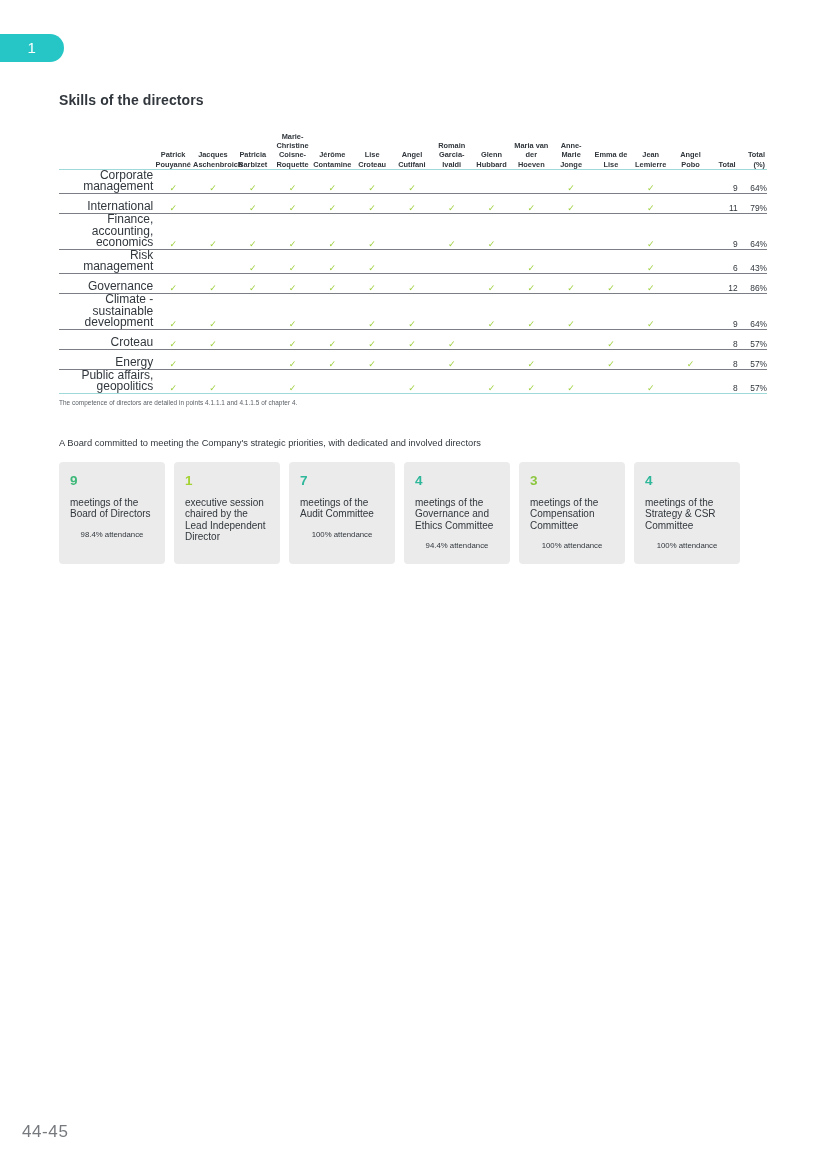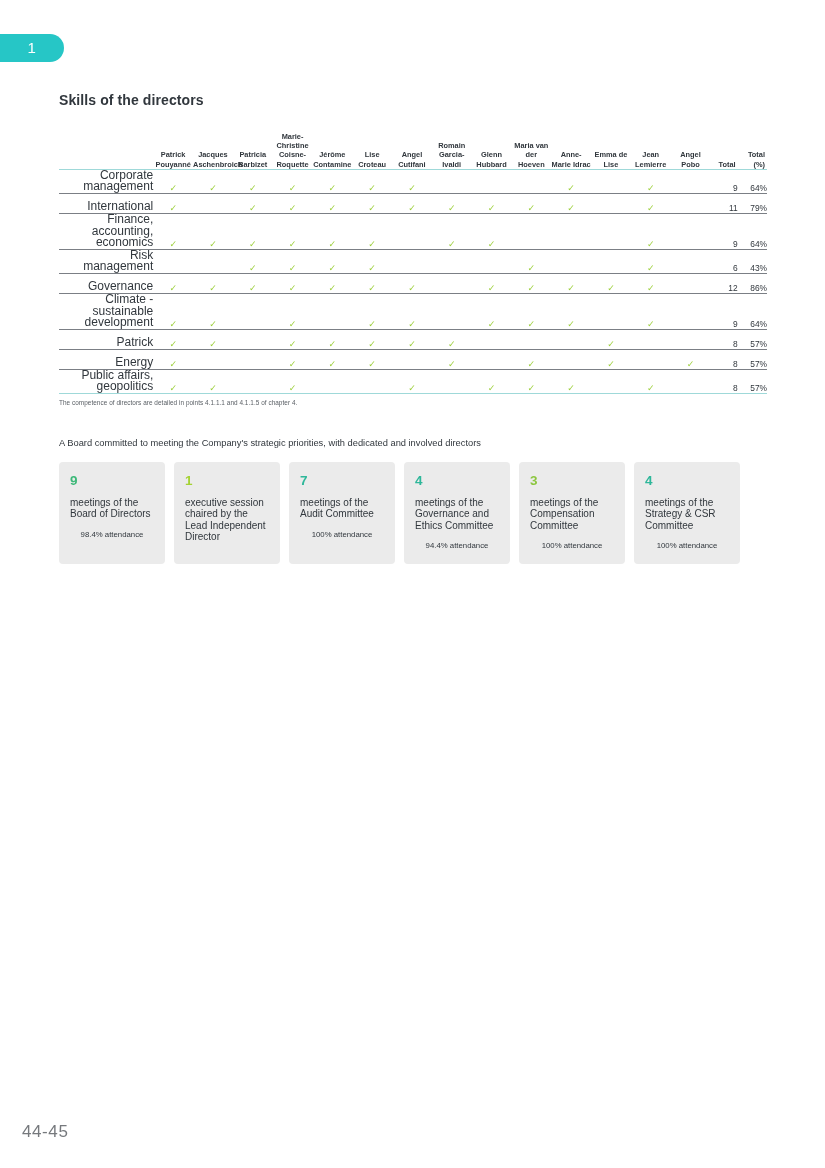--- a/index.html
+++ b/index.html
@@ -208,21 +208,21 @@
       <th>Patrick Pouyanné</th>
           <th>Jacques Aschenbroich</th>
           <th>Patricia Barbizet</th>
           <th>Marie-Christine Coisne-Roquette</th>
           <th>Jérôme Contamine</th>
           <th>Lise Croteau</th>
           <th>Angel Cutifani</th>
           <th>Romain Garcia-Ivaldi</th>
           <th>Glenn Hubbard</th>
           <th>Maria van der Hoeven</th>
-          <th>Anne-Marie Idrac</th>
+          <th>Anne-Marie Jonge</th>
           <th>Emma de Lise</th>
           <th>Jean Lemierre</th>
           <th>Angel Pobo</th>
           <th class="total-head">Total</th>
           <th class="pct-head">Total (%)</th>
         </tr>
     </thead>
     <tbody>
         <tr>
           <td class="rowlabel">Corporate management</td>
@@ -332,21 +332,21 @@
           <td class="mark">✓</td>
           <td class="mark">✓</td>
           <td class="mark">✓</td>
           <td class="mark"></td>
           <td class="mark">✓</td>
           <td class="mark"></td>
           <td class="total">9</td>
           <td class="pct">64%</td>
         </tr>
         <tr>
-          <td class="rowlabel">Patrick</td>
+          <td class="rowlabel">Croteau</td>
           <td class="mark">✓</td>
           <td class="mark">✓</td>
           <td class="mark"></td>
           <td class="mark">✓</td>
           <td class="mark">✓</td>
           <td class="mark">✓</td>
           <td class="mark">✓</td>
           <td class="mark">✓</td>
           <td class="mark"></td>
           <td class="mark"></td>

